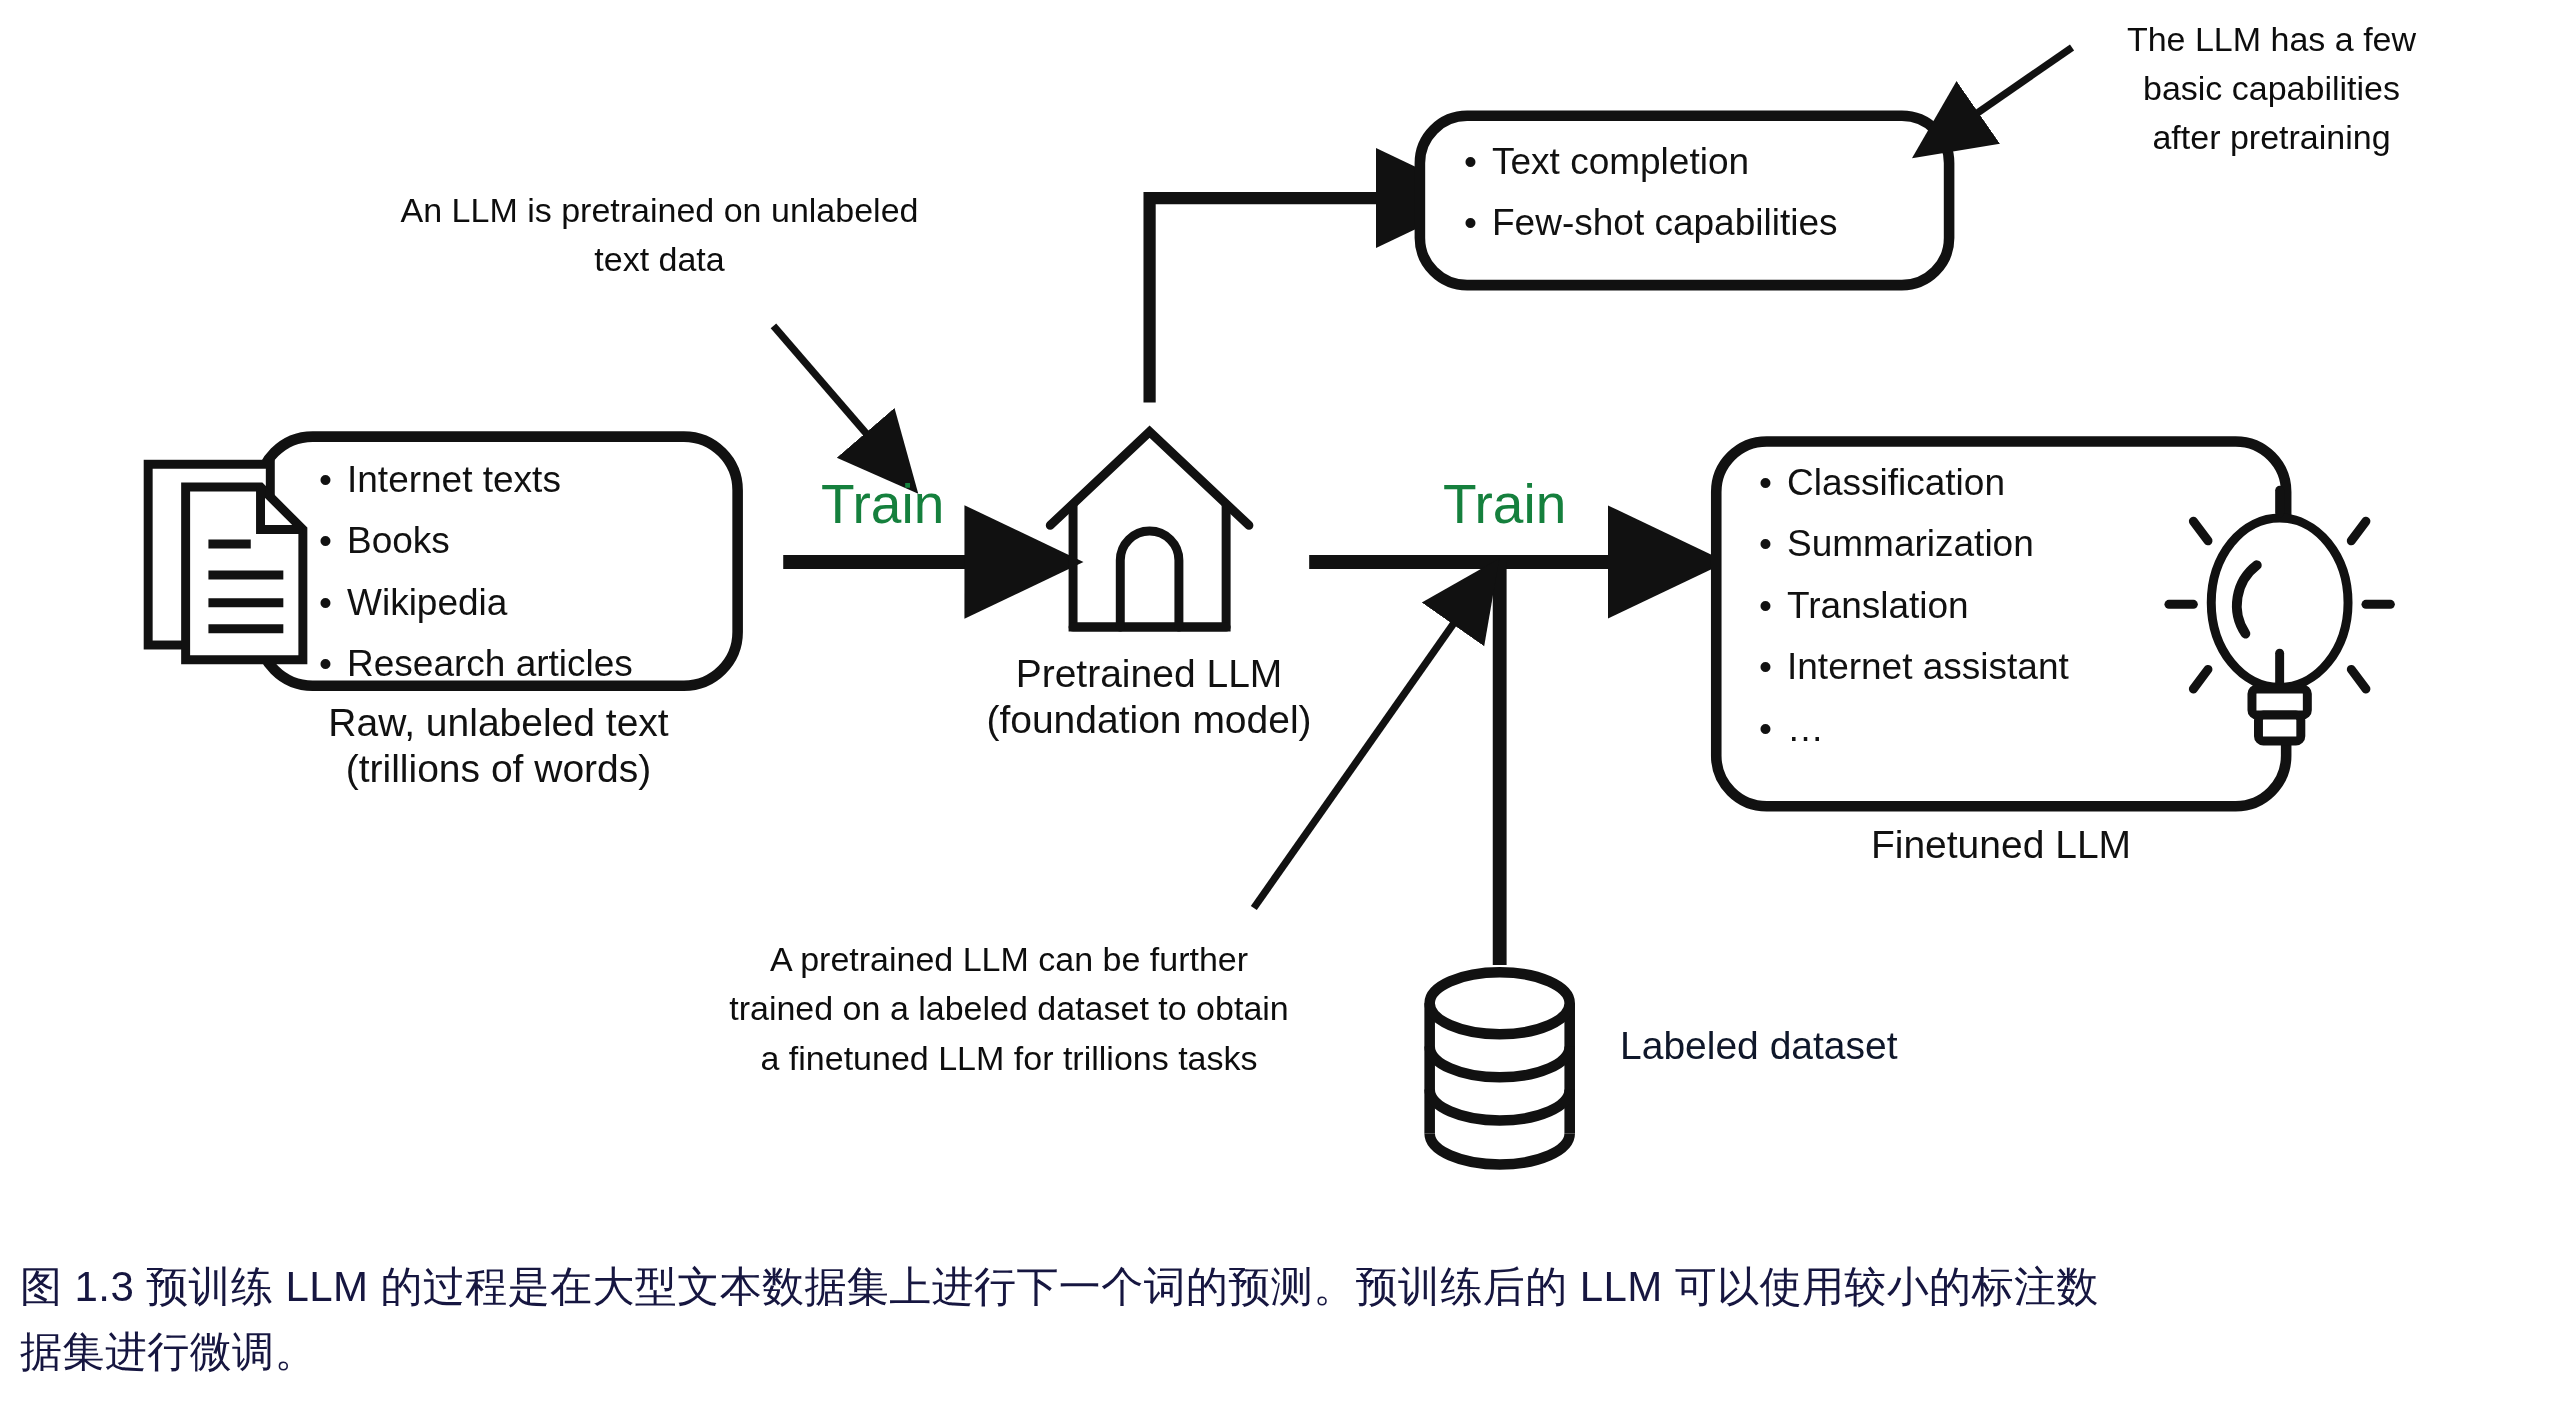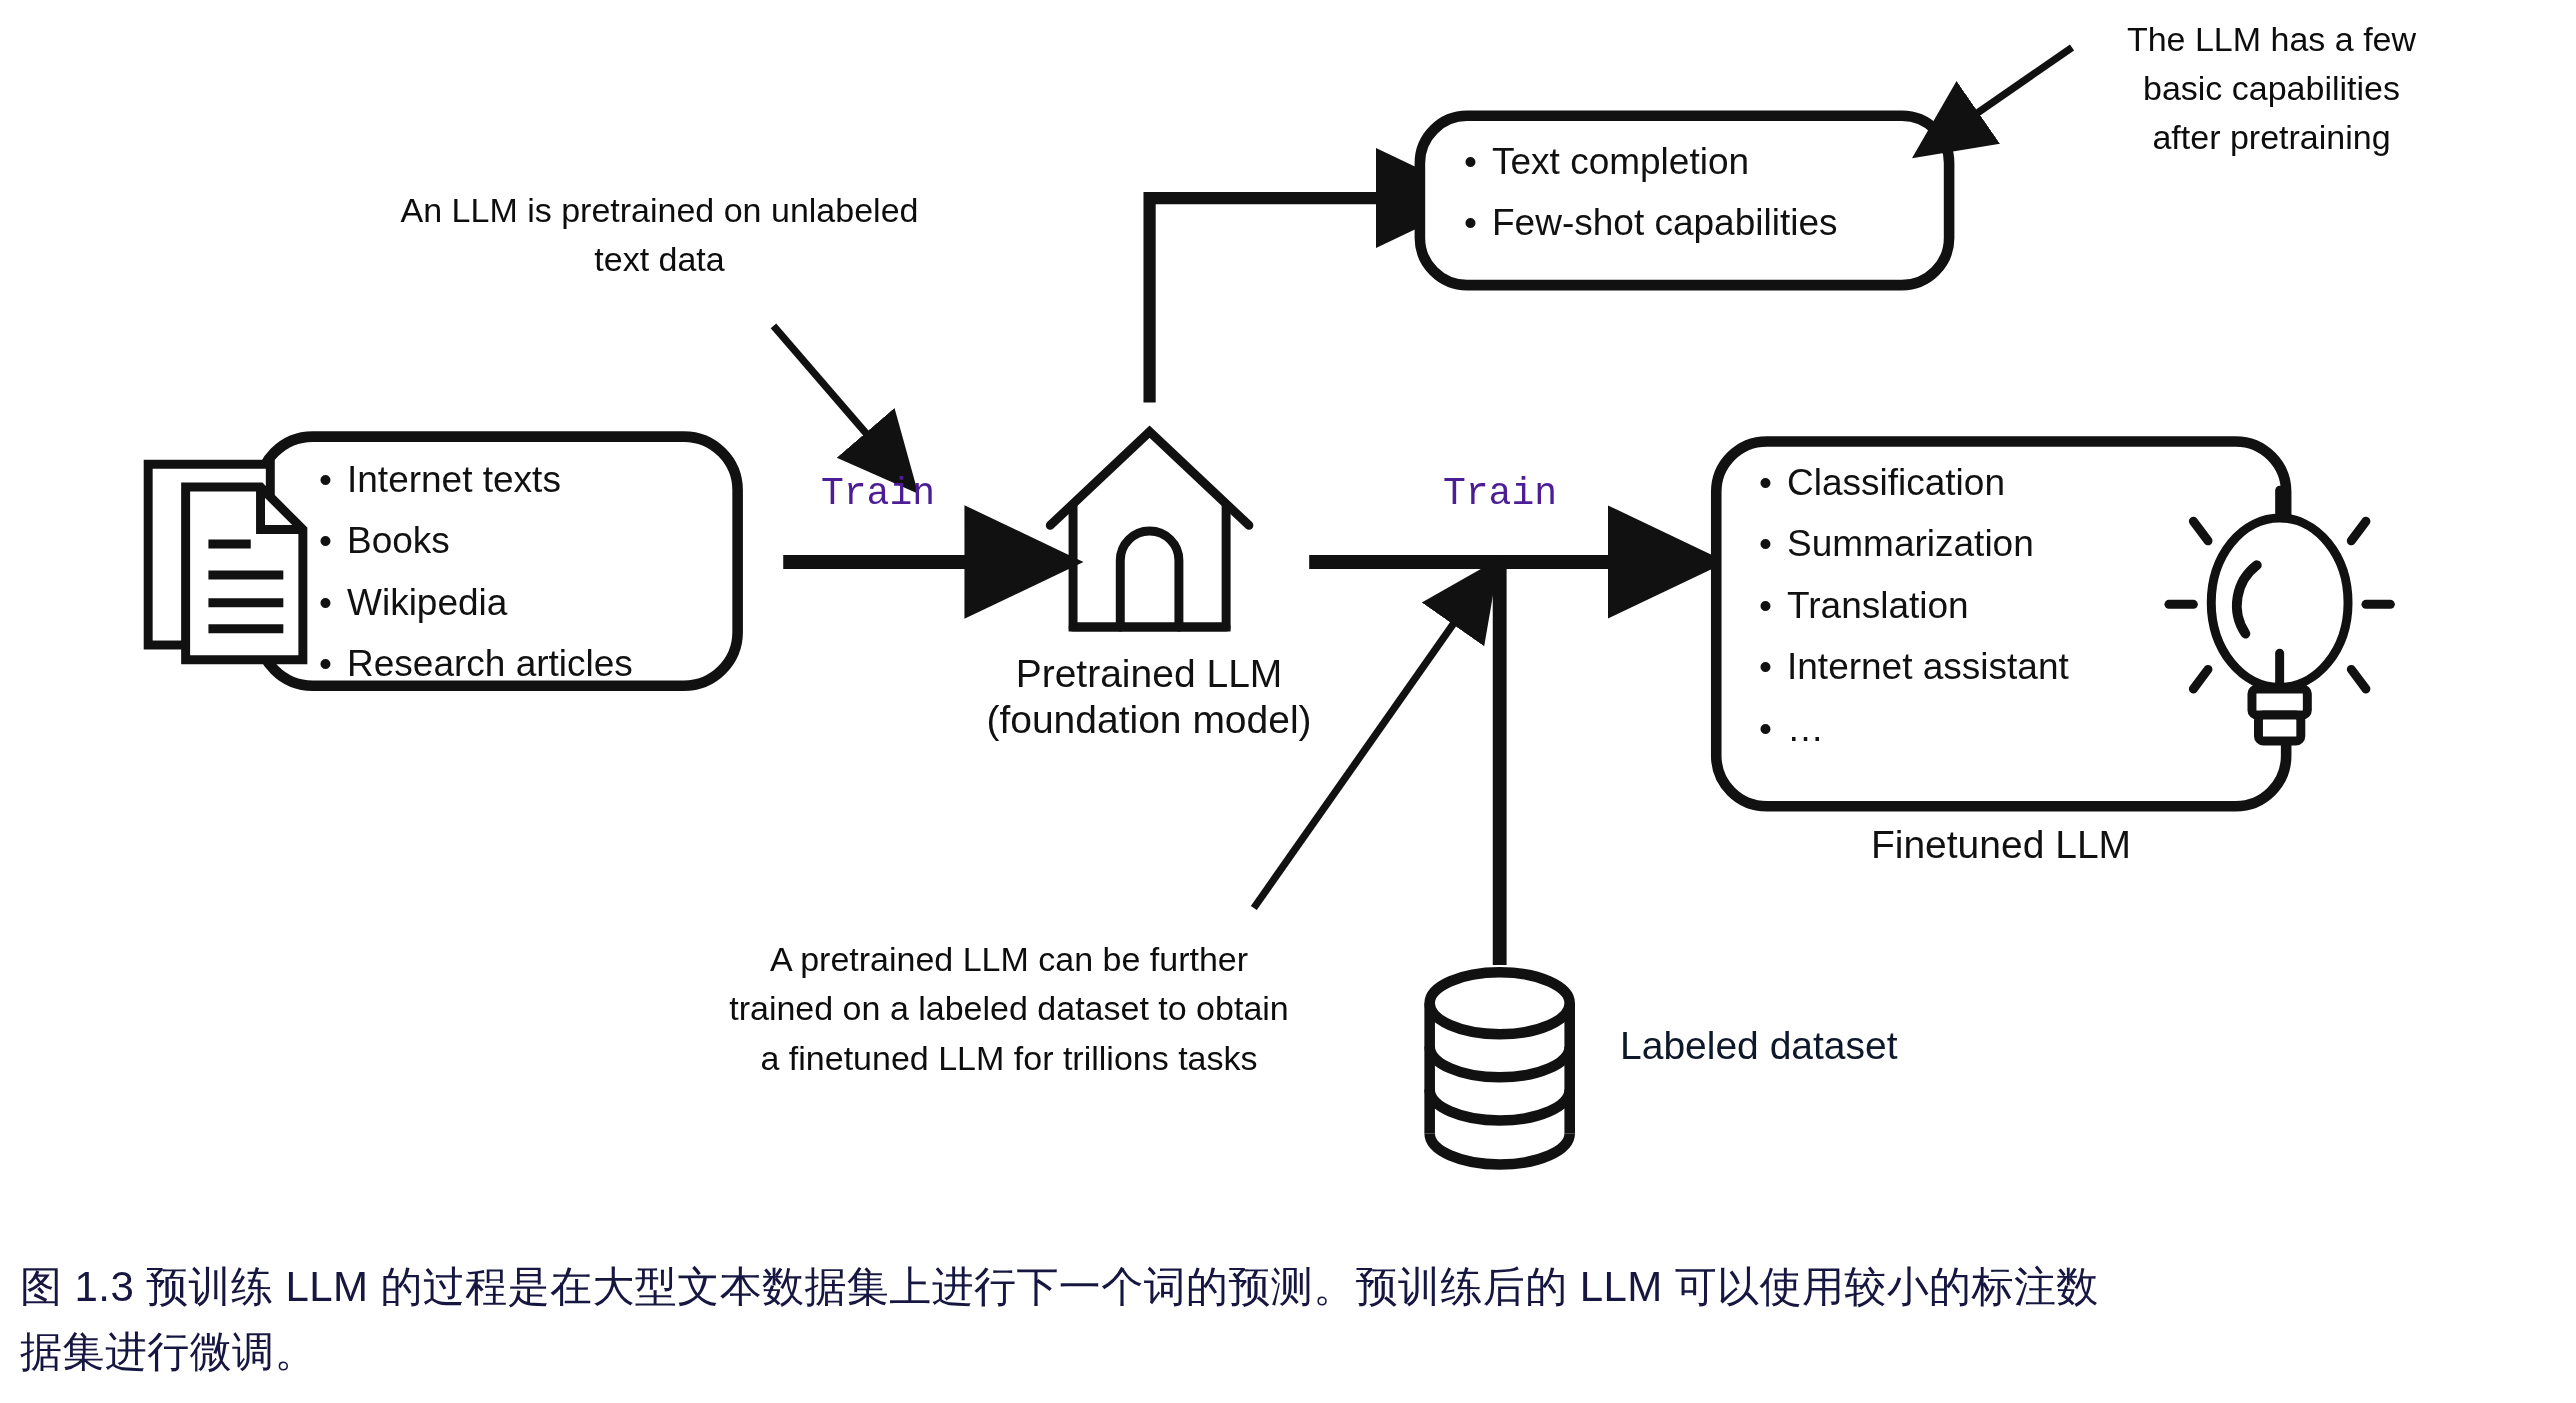--- a/index.html
+++ b/index.html
@@ -51,23 +51,23 @@
   }
   .caption-under {
     font-family: "Liberation Sans", sans-serif;
     font-size: 39px;
     color: #111111;
     text-align: center;
     line-height: 1.18;
     white-space: nowrap;
   }
   .edge-label {
-    font-family: Liberation Mono, monospace;
-    font-size: 38px;
-    color: #4c1d95;
+    font-family: Liberation Sans, sans-serif;
+    font-size: 55px;
+    color: #15803d;
     white-space: nowrap;
   }
   .annot {
     font-family: "Liberation Sans", sans-serif;
     font-weight: normal;
     font-size: 34px;
     color: #0d0d0d;
     line-height: 1.45;
     text-align: center;
     white-space: nowrap;
@@ -177,20 +177,24 @@
     <div class="bullet-row">
       <span class="bullet-dot">•</span>
       <span class="bullet-text">Wikipedia</span>
     </div>
     <div class="bullet-row">
       <span class="bullet-dot">•</span>
       <span class="bullet-text">Research articles</span>
     </div>
   </div>
 
+  <div class="abs caption-under" style="left:259px; top:700px; width:479px;">
+    <div>Raw, unlabeled text</div>
+    <div>(trillions of words)</div>
+  </div>
 
   <div class="abs edge-label" style="left:821px; top:472px;">Train</div>
 
   <div class="abs caption-under" style="left:905px; top:651px; width:488px;">
     <div>Pretrained LLM</div>
     <div>(foundation model)</div>
   </div>
 
   <div class="abs edge-label" style="left:1443px; top:472px;">Train</div>
 

